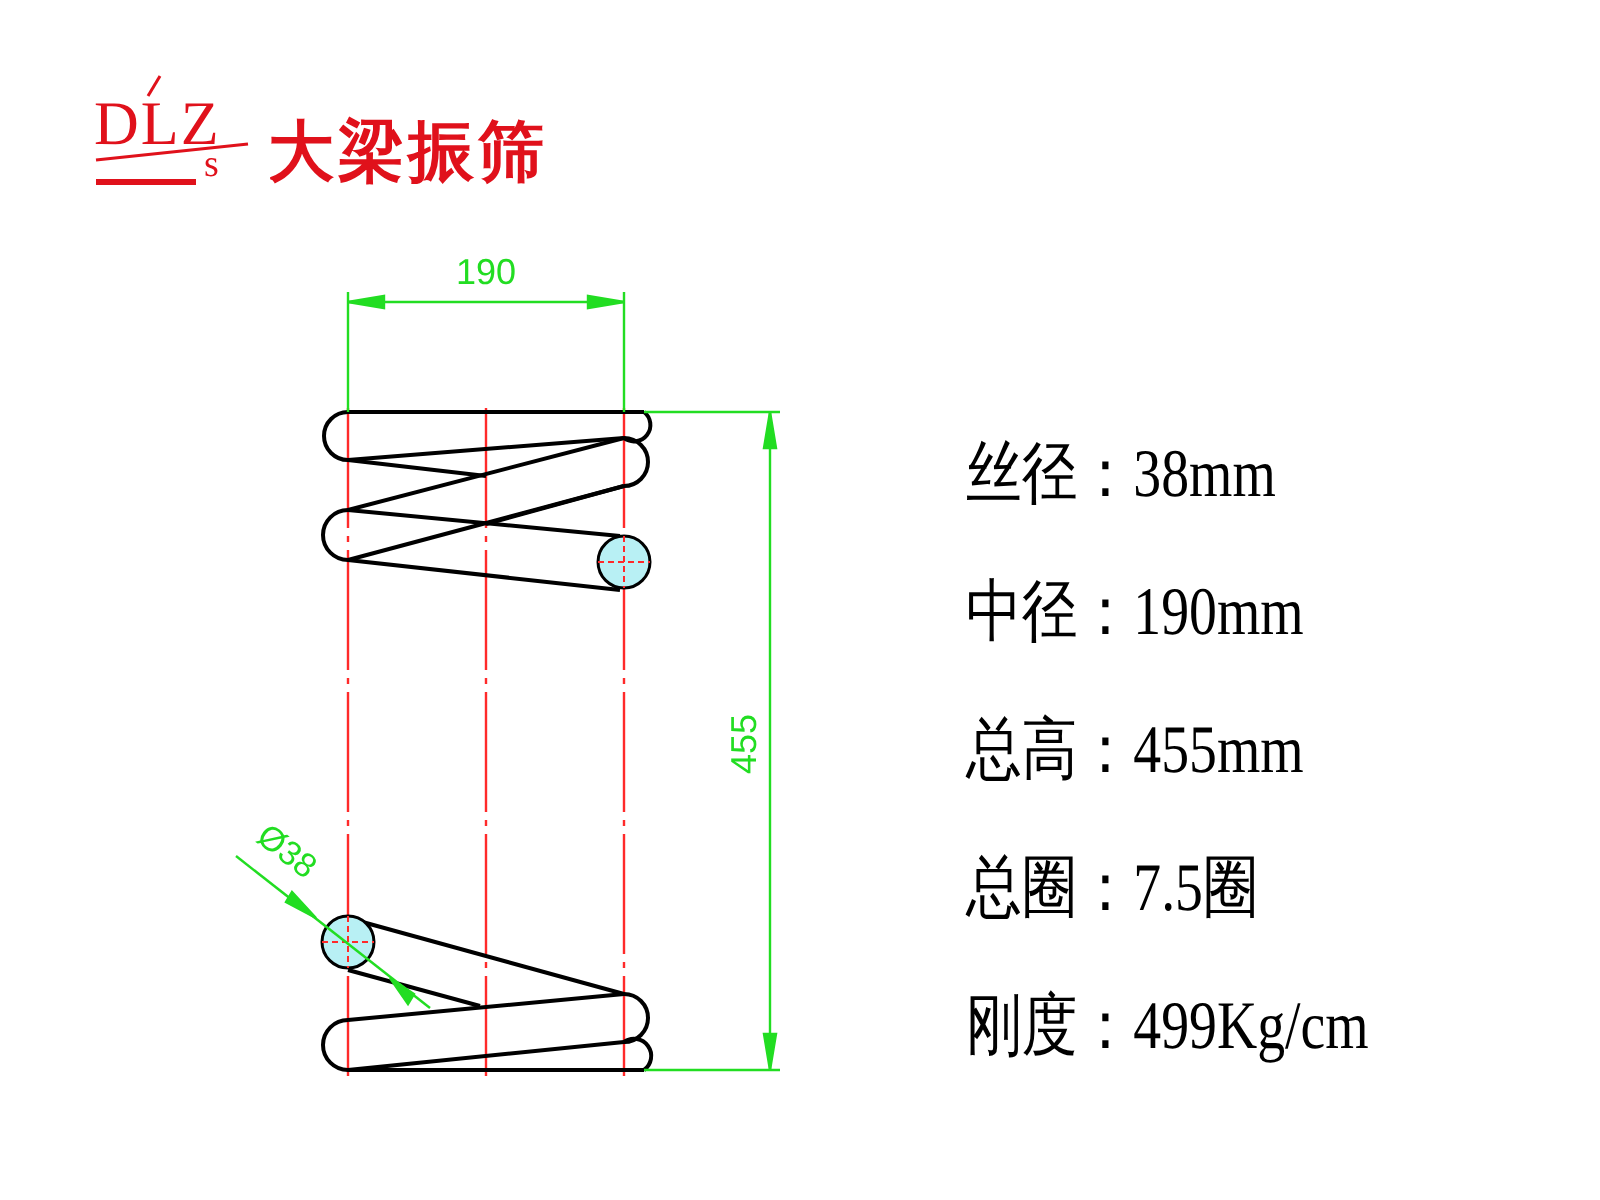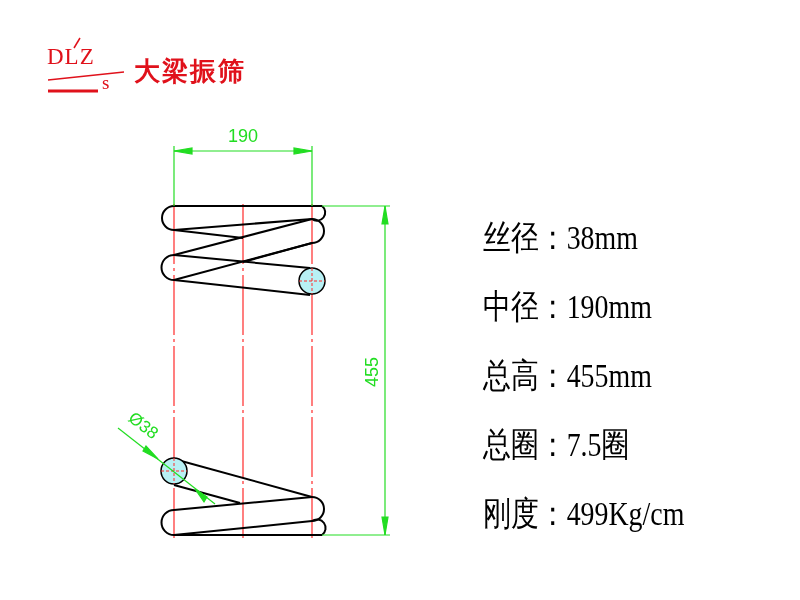--- a/index.html
+++ b/index.html
@@ -1,20 +1,20 @@
 <!DOCTYPE html>
 <html><head>
 <meta charset="utf-8">
 <style>
   html, body { margin:0; padding:0; background:#ffffff; }
   body { width:800px; height:600px; position:relative; overflow:hidden; font-family:"Liberation Serif", serif; }
   .logo { position:absolute; left:44px; top:36px; width:270px; height:70px; }
-  .logo-dlz { position:absolute; left:3px; top:8px; font-family:"Liberation Serif", serif; font-size:23px; color:#e0111b; letter-spacing:1px;text-align:center; }
+  .logo-dlz { position:absolute; left:3px; top:8px; font-family:"Liberation Serif", serif; font-size:31px; color:#e0111b; letter-spacing:1px;text-align:center; }
   .logo-s { position:absolute; left:58px; top:36px; font-family:"Liberation Serif", serif; font-size:19px; color:#e0111b; }
-  .logo-name { position:absolute; left:90px; top:18px; font-family:"DejaVu Sans", sans-serif; font-weight:bold; font-size:26px; color:#e0111b; letter-spacing:2px; }
+  .logo-name { position:absolute; left:90px; top:18px; font-family:"DejaVu Sans", sans-serif; font-weight:bold; font-size:33px; color:#e0111b; letter-spacing:2px; }
   .drawing { position:absolute; left:0; top:0; }
   .specs { position:absolute; left:443px; top:208px;margin-left:40px; }
   .spec-row { height:69px; font-size:34px; line-height:60px; color:#000; font-family:"Liberation Serif", serif; white-space:nowrap; transform:scaleX(0.82); transform-origin:left center; }
   .dim-text { font-family:"Liberation Sans", sans-serif; fill:#22dd22; }
 </style>
 </head>
 <body>
 
 <div class="logo">
   <svg width="90" height="70" style="position:absolute;left:0;top:0">

